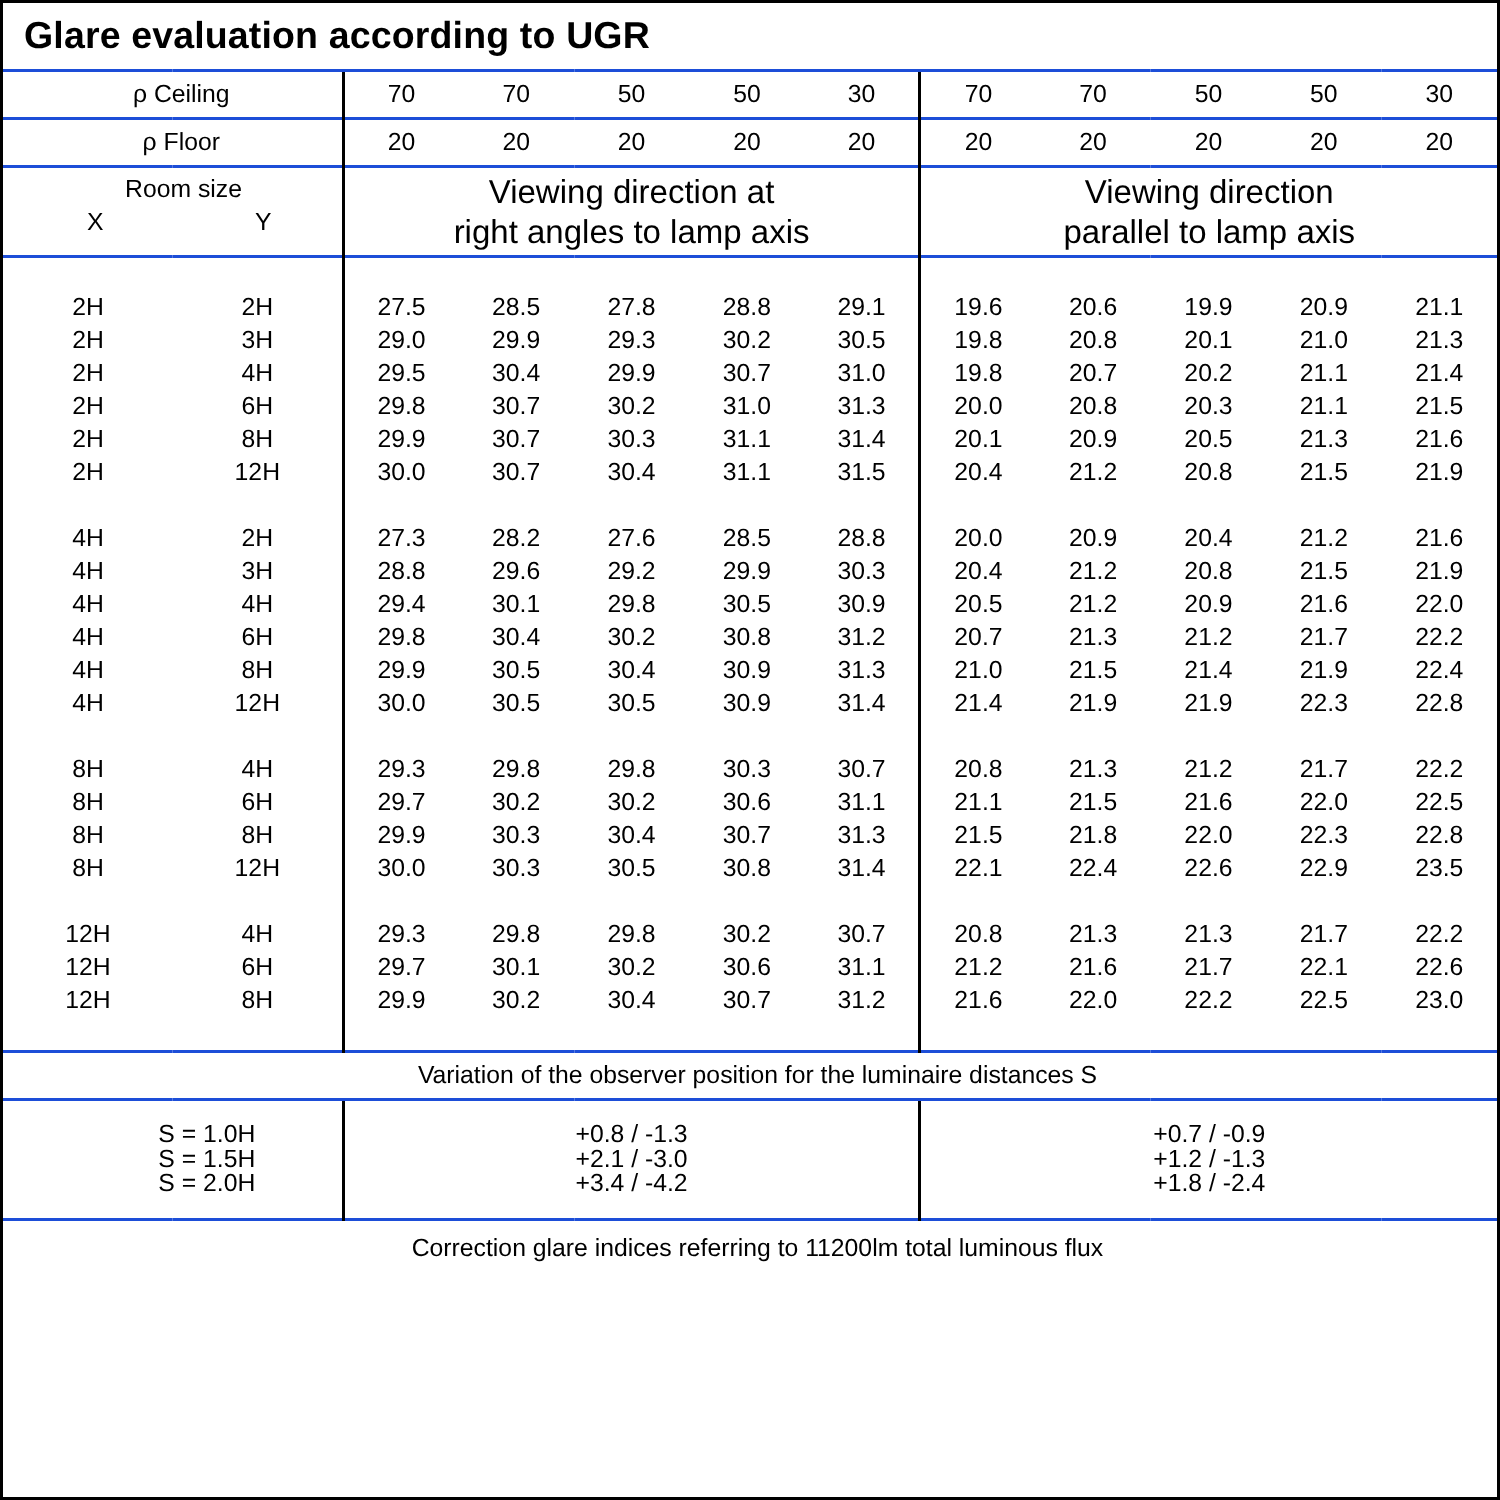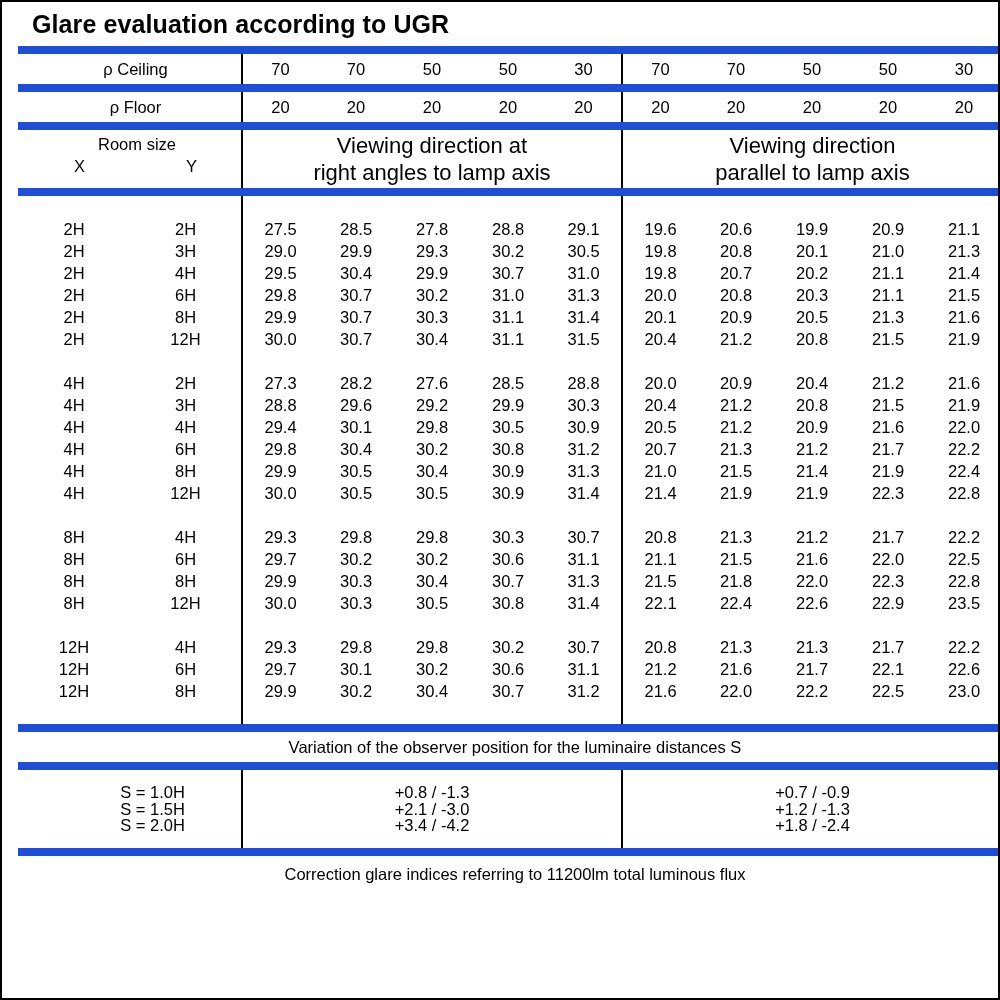--- a/index.html
+++ b/index.html
@@ -12,41 +12,40 @@
     color: #000000;
   }
   .page {
     width: 1000px;
     height: 1000px;
     box-sizing: border-box;
     position: relative;
     background: #ffffff;
     border: 2px solid #000000;
     overflow: hidden;
-    padding-left: 16px;
   }
   .title {
     font-size: 25px;
     font-weight: bold;
     padding: 8px 0 7px 14px;
     letter-spacing: 0.1px;
   }
   table.ugr {
     border-collapse: collapse;
     width: 100%;
     table-layout: fixed;
     font-size: 16.5px;
   }
   table.ugr td {
     padding: 0;
     vertical-align: middle;
     text-align: center;
     line-height: 1.0;
   }
-  .hline-top td { border-top: 8px solid #1d4ed8; }
+  .hline-top td { border-top: 2px solid #1d4ed8; }
   .row-refl td { height: 30px; }
   .lbl {
     text-align: left;
     padding-left: 12px !important;
   }
   .vsep-left { border-left: 2px solid #000000; }
 
   .dir-head td {
     height: 58px;
     vertical-align: middle;

